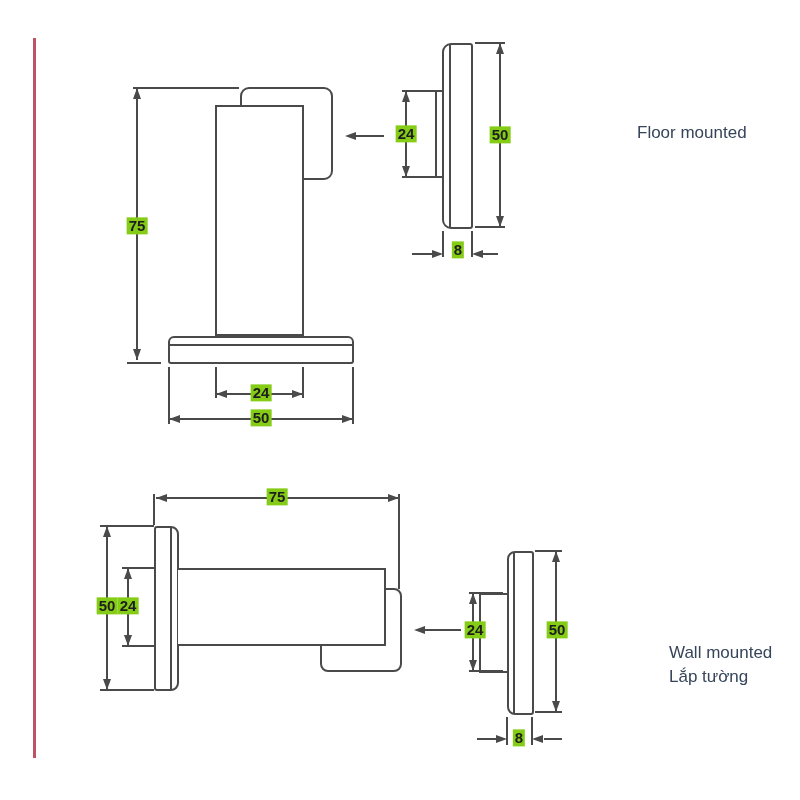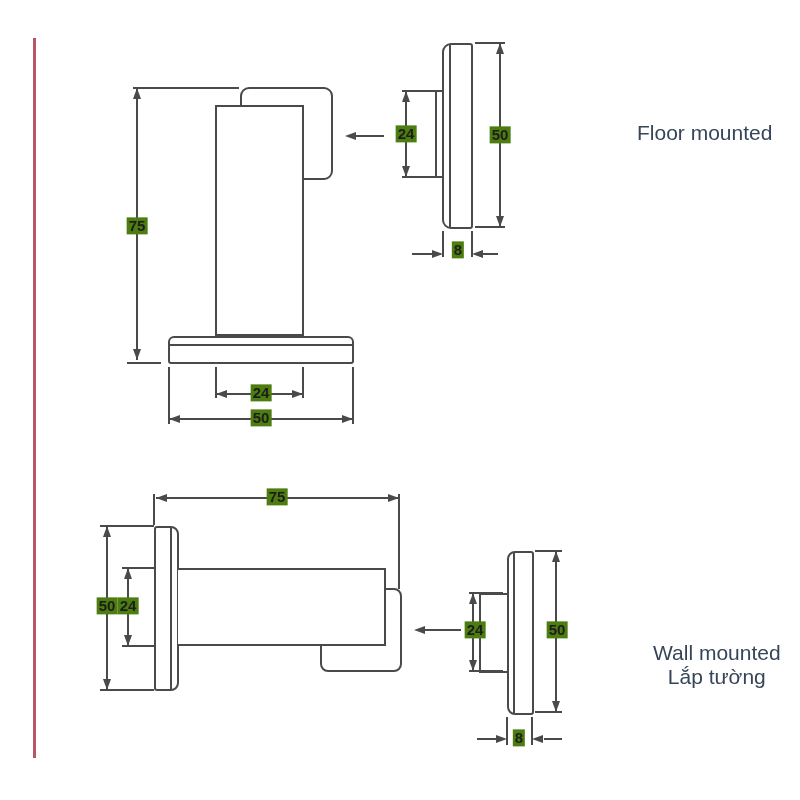--- a/index.html
+++ b/index.html
@@ -10,27 +10,27 @@
     --bg-color:#ffffff;
   }
   html,body{margin:0;padding:0;background:#fff;}
   .canvas{position:relative;width:800px;height:800px;background:var(--bg-color);overflow:hidden;
           font-family:"Liberation Sans",sans-serif;}
   .h{position:absolute;height:2px;background:var(--line-color);}
   .v{position:absolute;width:2px;background:var(--line-color);}
   .shape{position:absolute;box-sizing:border-box;border:2px solid var(--line-color);background:#fff;}
   .noleft{border-left:none;}
   .dim{position:absolute;transform:translate(-50%,-50%);font-weight:700;font-size:15px;line-height:1.15;
-       color:var(--dim-text-color);background:#4d7c0f;padding:0 2px;white-space:nowrap;}
+       color:var(--dim-text-color);background:#84cc16;padding:0 2px;white-space:nowrap;}
   .ah{position:absolute;width:0;height:0;border:0 solid transparent;}
   .ah.l{border-top-width:4px;border-bottom-width:4px;border-right:11px solid var(--line-color);}
   .ah.r{border-top-width:4px;border-bottom-width:4px;border-left:11px solid var(--line-color);}
   .ah.u{border-left-width:4px;border-right-width:4px;border-bottom:11px solid var(--line-color);}
   .ah.d{border-left-width:4px;border-right-width:4px;border-top:11px solid var(--line-color);}
-  .title{position:absolute;font-size:21px;line-height:24px;color:var(--label-text-color);text-align:center;}
+  .title{position:absolute;font-size:17px;line-height:24px;color:var(--label-text-color);}
   .accent{position:absolute;}
 </style>
 </head>
 <body>
 
 <div class="canvas">
 
   <div class="accent" style="left:33px;top:38px;width:3px;height:720px;background:var(--accent-bar-color);"></div>
 
   <div>
@@ -154,18 +154,18 @@
 
     <div class="v" style="left:506px;top:717px;height:28px;"></div>
     <div class="v" style="left:531px;top:717px;height:28px;"></div>
     <div class="h" style="left:477px;top:738px;width:20px;"></div>
     <div class="ah r" style="left:496px;top:735px;"></div>
     <div class="h" style="left:544px;top:738px;width:18px;"></div>
     <div class="ah l" style="left:532px;top:735px;"></div>
     <div class="dim" style="left:519px;top:738px;">8</div>
   </div>
 
-  <div class="title" style="left:653px;top:641px;">
+  <div class="title" style="left:669px;top:641px;">
     <div>Wall mounted</div>
     <div>Lắp tường</div>
   </div>
 
 </div>
 
 </body></html>

